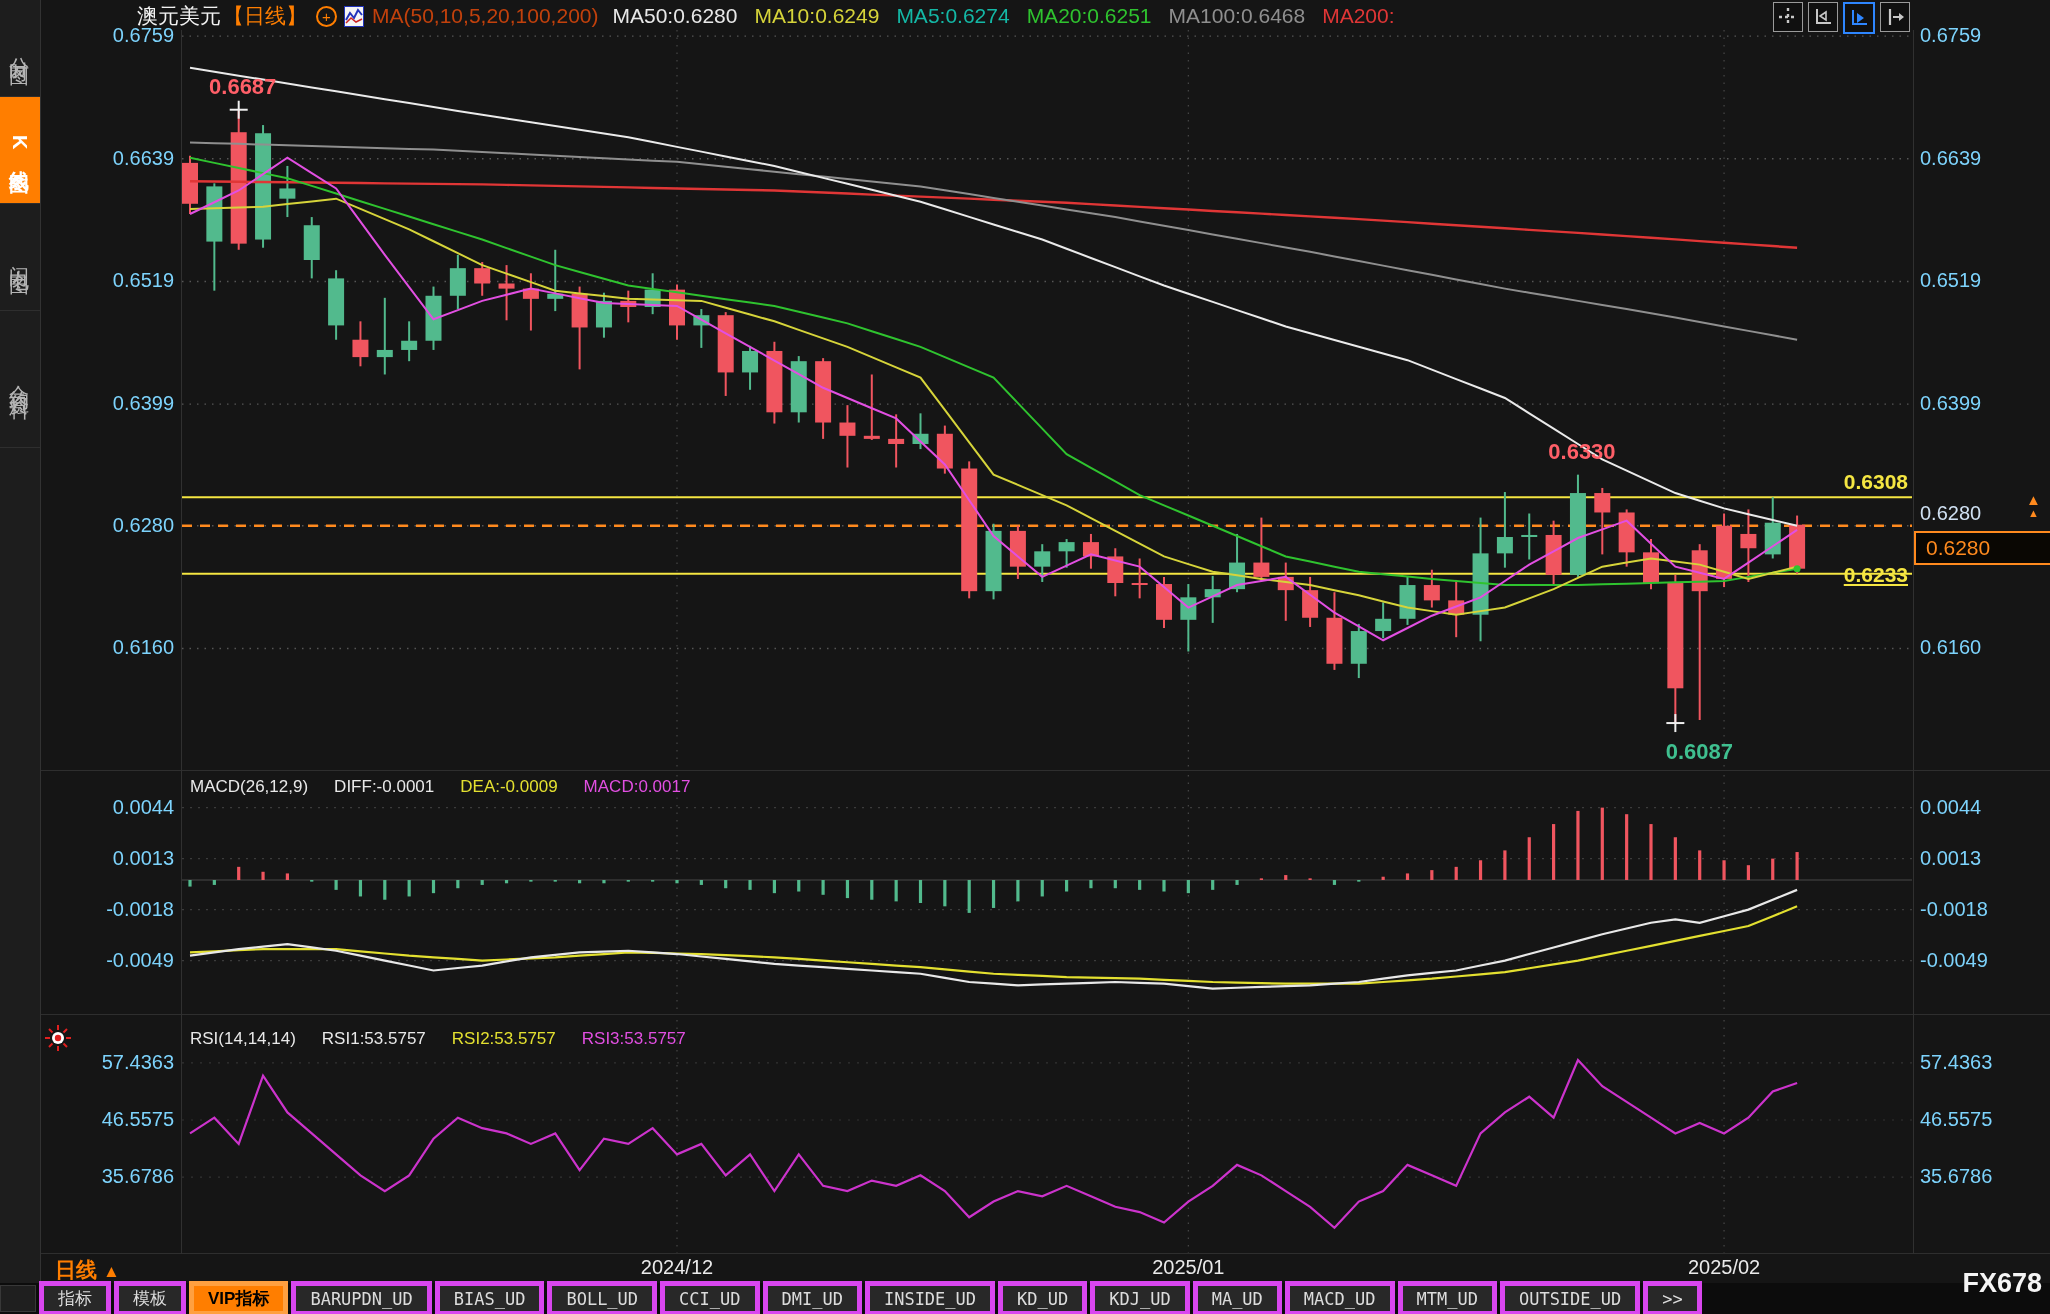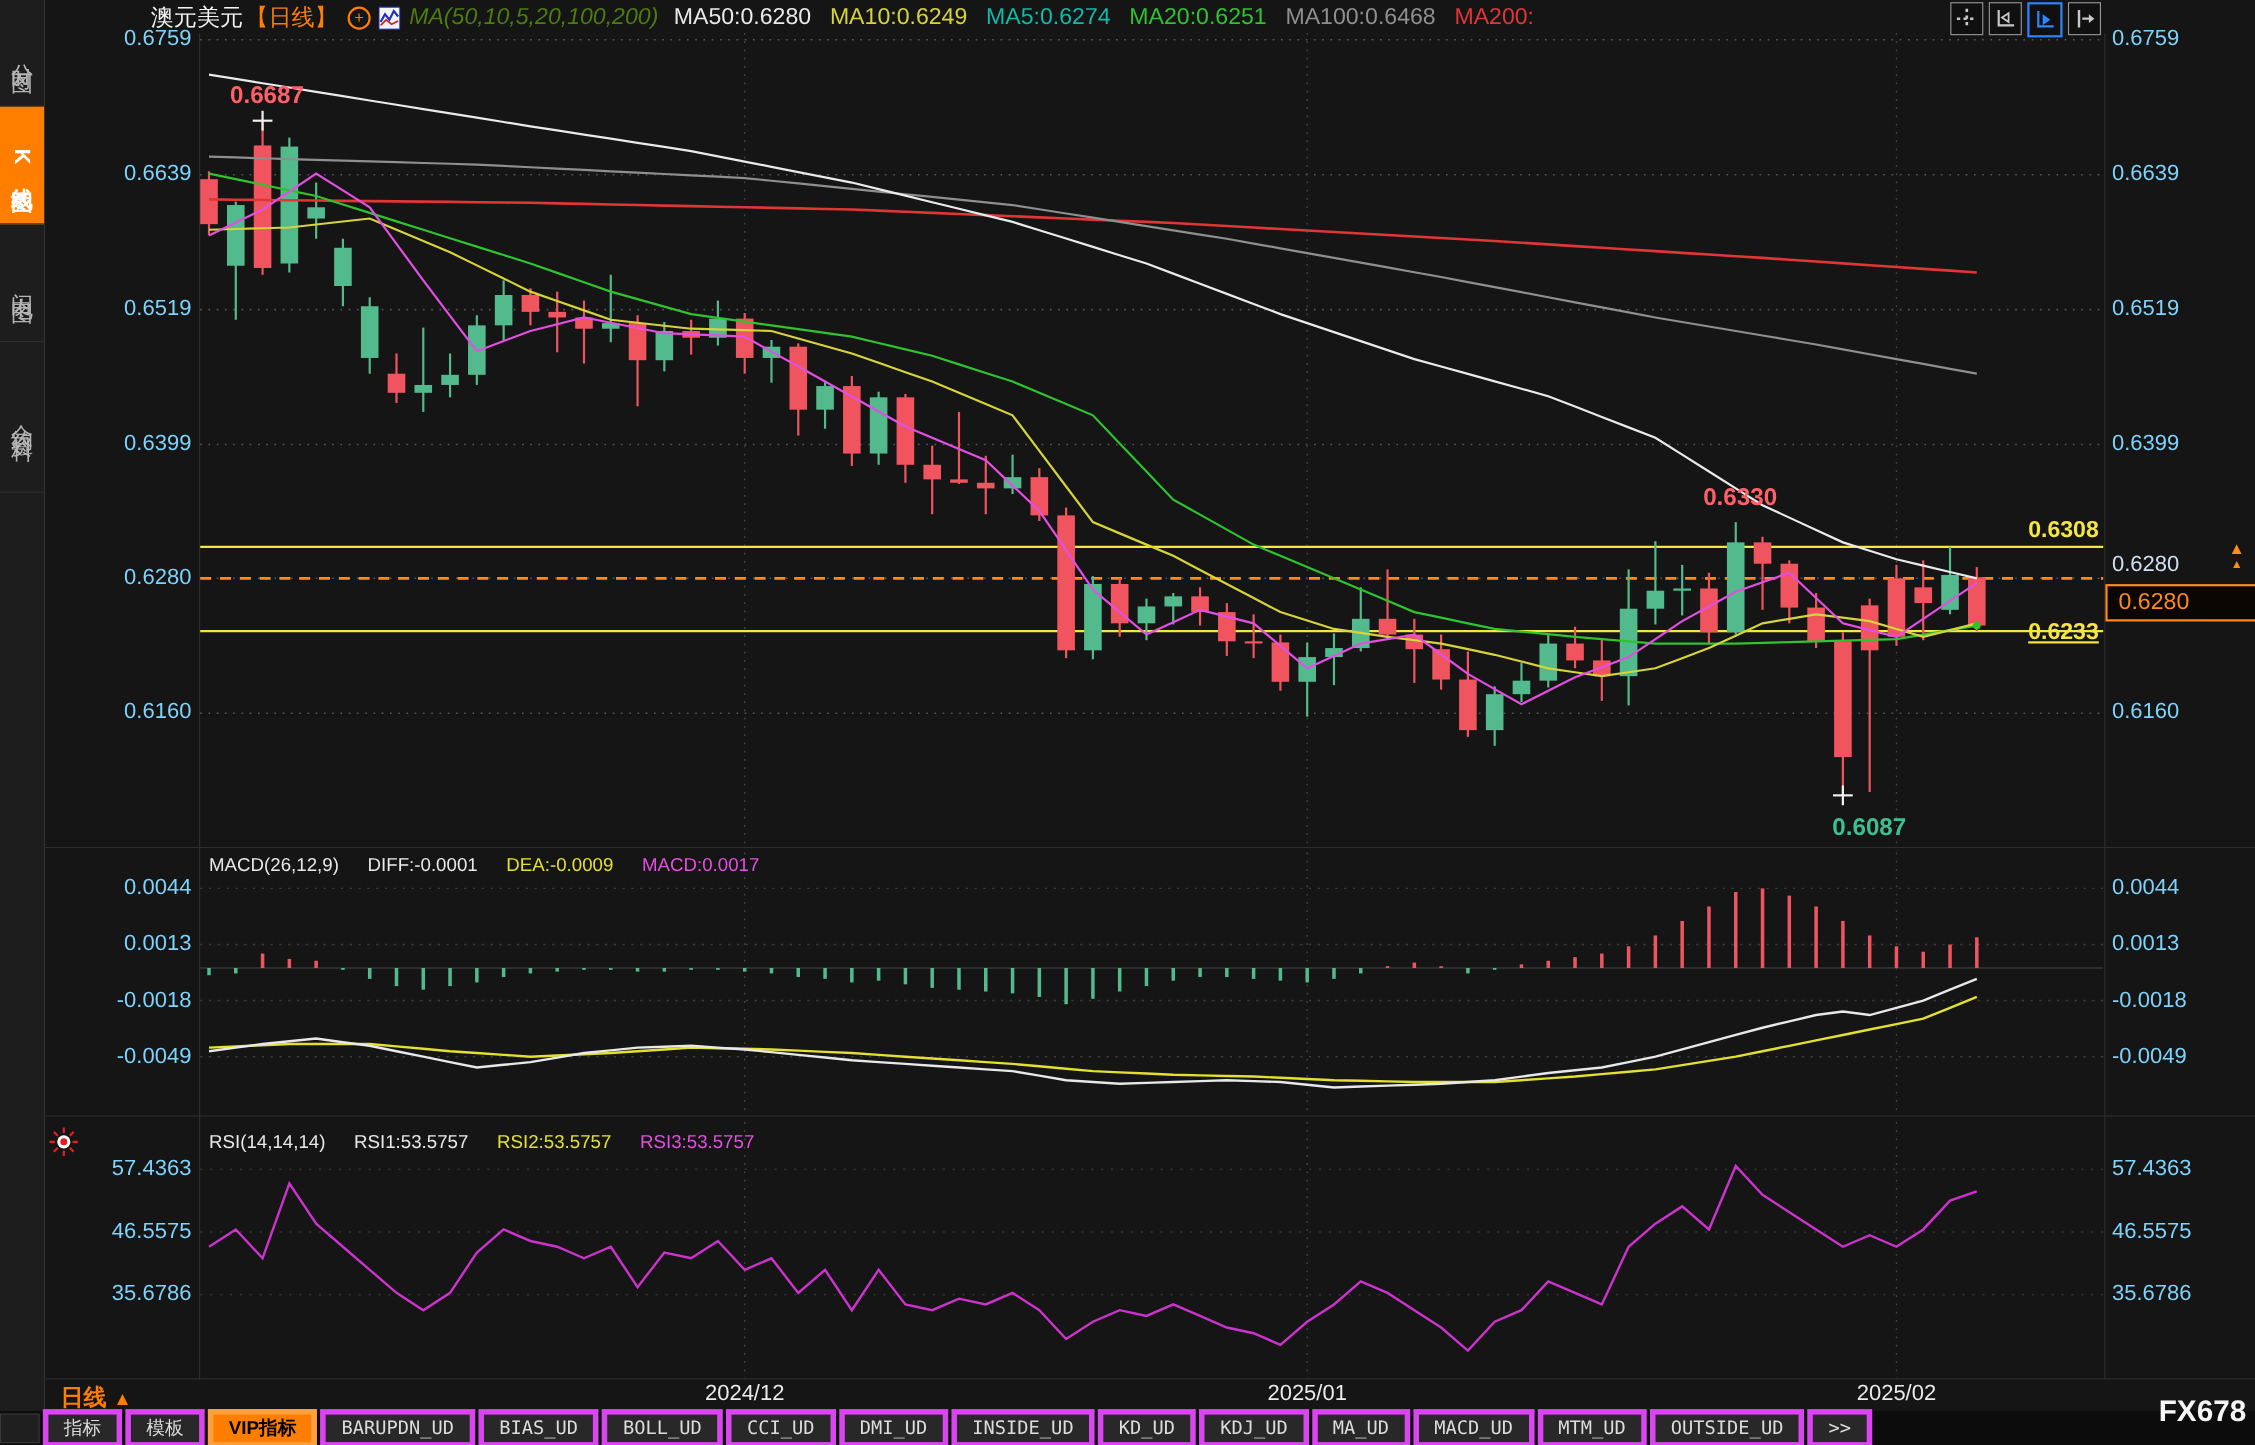--- a/index.html
+++ b/index.html
@@ -14,21 +14,21 @@
     writing-mode:vertical-rl;letter-spacing:5px;font-size:20px;color:#b5b5b5;
     border-bottom:1px solid #2e2e2e;cursor:pointer;}
   .side-item.active{background:#ff7e00;color:#ffffff;font-weight:bold;}
   
   #header{position:absolute;left:41px;top:0;right:0;height:32px;display:flex;align-items:center;font-size:21px;color:#e6e6e6;z-index:6;}
   #header .sym{margin-left:96px;color:#f2f2f2;}
   #header .period{color:#ff7e00;margin-left:2px;}
   .plus-circle{width:17px;height:17px;border:2px solid #ff7e00;border-radius:50%;color:#ff7e00;
     display:inline-flex;align-items:center;justify-content:center;font-size:15px;line-height:1;margin:0 7px 0 9px;}
   .mini-chart-icon{width:20px;height:23px;margin-right:8px;}
-  #header .ma-set{color:#4d7c0f;margin-right:14px;font-style:italic;}
+  #header .ma-set{color:#c2410c;margin-right:14px;}
   #header .ma-val{margin-right:17px;white-space:nowrap;}
   #toolbar{position:absolute;right:140px;top:2px;display:flex;gap:5px;}
   .tool-btn{width:28px;height:28px;background:#101010;border:1px solid #9a9a9a;display:flex;align-items:center;justify-content:center;cursor:pointer;}
   .tool-btn.active{border:2px solid #2e86ff;}
   
   .axis-label{position:absolute;font-size:20px;color:#7dd3fc;white-space:nowrap;}
   .axis-left{left:40px;width:134px;text-align:right;}
   .axis-right{left:1920px;text-align:left;}
   .support-label{position:absolute;left:1700px;width:208px;text-align:right;font-size:21px;font-weight:bold;color:#f5e642;}
   .date-label{position:absolute;top:1256px;width:160px;margin-left:-80px;text-align:center;font-size:20px;color:#eaeaea;}

